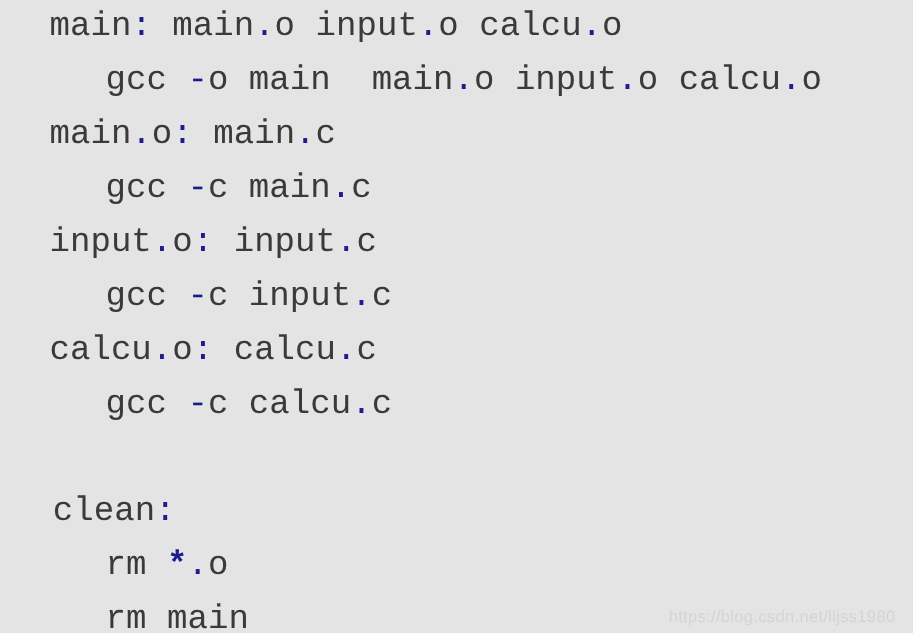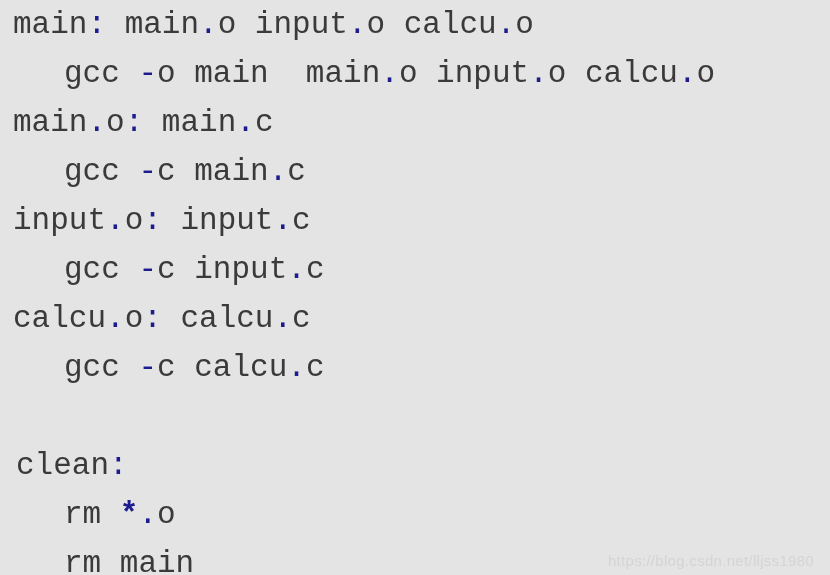--- a/index.html
+++ b/index.html
@@ -39,20 +39,21 @@
     color: #3a3a3a;
     white-space: pre;
     -webkit-font-smoothing: antialiased;
   }
 
   .code-line {
     display: block;
     height: 49px;
     white-space: pre;
     color: #3a3a3a;
+    margin-left: 32px;
   }
 
   
   .ind-target   { padding-left: 13px; }
   .ind-recipe   { padding-left: 64px; }
   .ind-clean    { padding-left: 16px; }
   .ind-none     { padding-left: 13px; }
 
   
   .punct {

